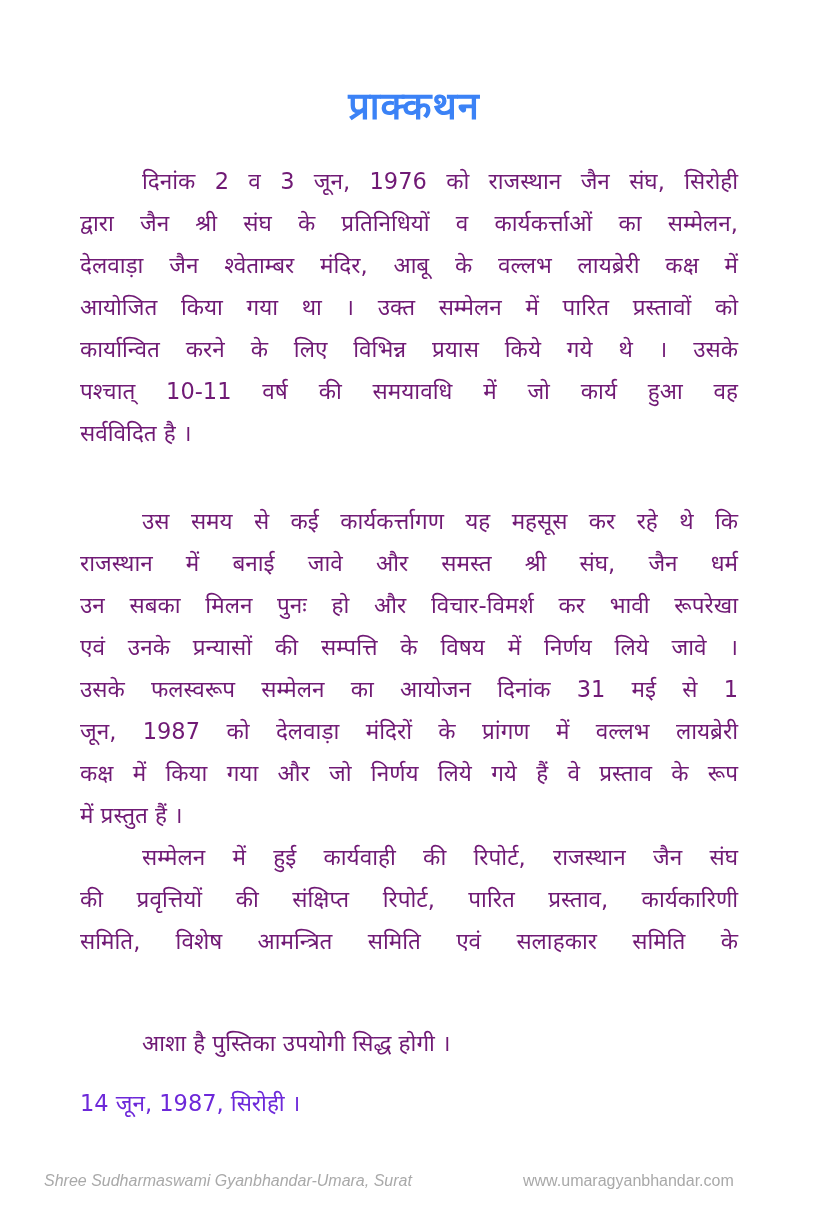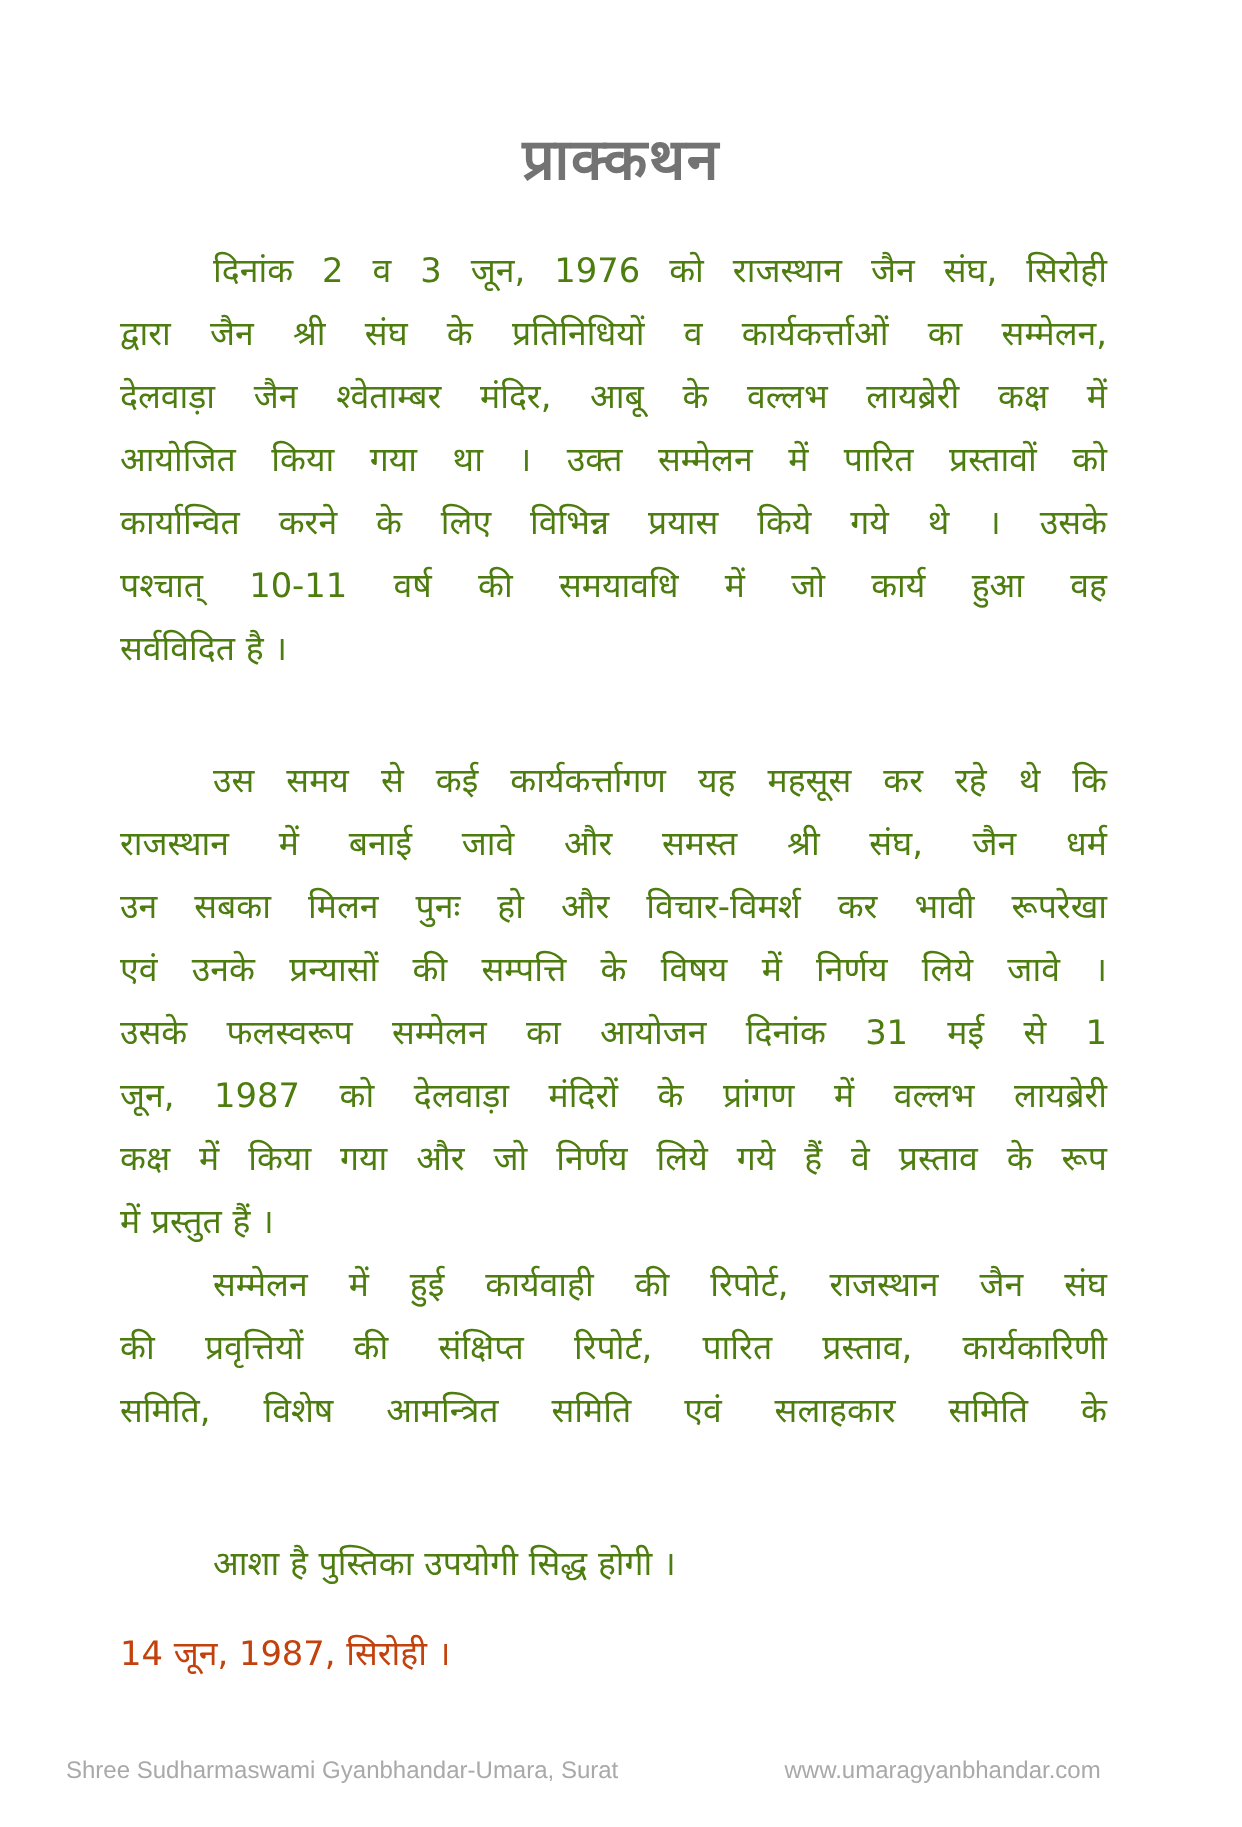--- a/index.html
+++ b/index.html
@@ -24,30 +24,30 @@
     .title {
       position: absolute;
       top: 78px;
       left: 0;
       width: 828px;
       text-align: center;
       font-family: "DejaVu Sans", sans-serif;
       font-weight: bold;
       font-size: 38px;
       letter-spacing: 1px;
-      color: #737373;
+      color: #3b82f6;
     }
     .body-text {
       position: absolute;
       left: 80px;
       width: 658px;
       font-family: "DejaVu Sans", sans-serif;
       font-size: 22.5px;
       line-height: 42px;
-      color: #4d7c0f;
+      color: #701a75;
     }
     .line {
       display: block;
       white-space: nowrap;
       text-align: justify;
       text-align-last: justify;
       height: 42px;
     }
     .line.last {
       text-align-last: left;
@@ -62,32 +62,32 @@
     .signline {
       position: absolute;
       top: 1082px;
       left: 80px;
       width: 658px;
       font-family: "DejaVu Sans", sans-serif;
       font-size: 22.5px;
       line-height: 42px;
       display: flex;
       justify-content: space-between;
-      color: #c2410c;
+      color: #6d28d9;
     }
     .footer {
       position: absolute;
       top: 1172px;
       left: 0;
       width: 828px;
       font-family: "Liberation Sans", sans-serif;
       font-size: 16px;
       color: #a9a9a9;
     }
-    .footer .left { position: absolute; left: 44px; }
+    .footer .left { position: absolute; left: 44px; font-style: italic; }
     .footer .right { position: absolute; left: 523px; }
   </style>
 </head>
 <body>
 
 <div class="page">
 
   <div class="title">प्राक्कथन</div>
 
   <div class="body-text para1">

